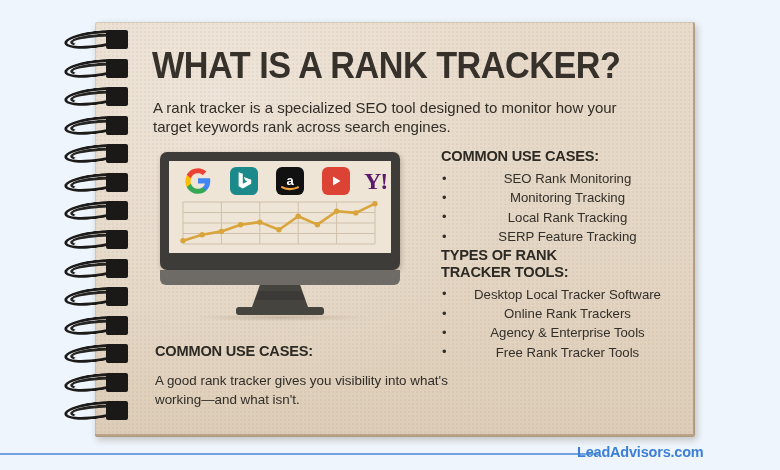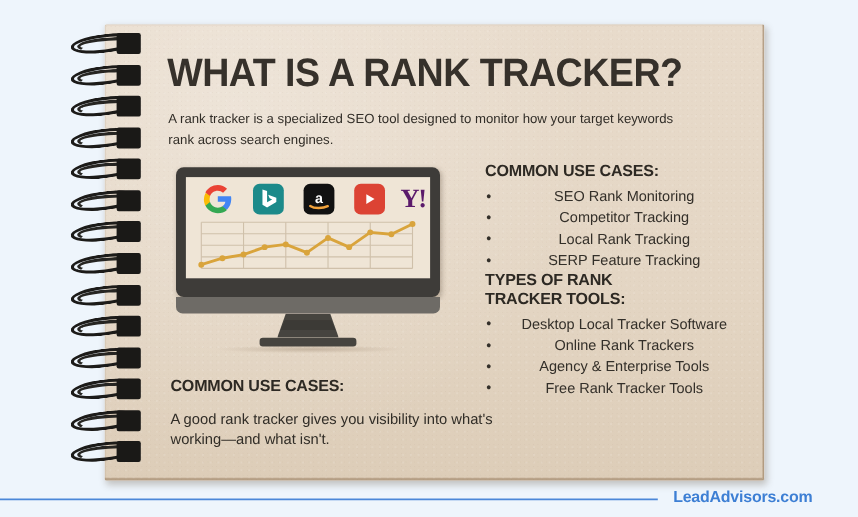--- a/index.html
+++ b/index.html
@@ -58,21 +58,21 @@
   
   #title{
     position:absolute; left:152px; top:46px; width:520px;
     font-size:36px; line-height:40px; font-weight:bold;
     letter-spacing:-.5px; color:#36312b;
     font-family:"Liberation Sans", sans-serif;
     transform:scaleX(.95); transform-origin:left center;
   }
   #subtitle{
     position:absolute; left:153px; top:99px; width:480px;
-    font-size:12px; line-height:18.5px; color:#312d27;
+    font-size:15px; line-height:18.5px; color:#312d27;
   }
 
   
   #right-col{ position:absolute; left:441px; top:148px; width:240px; color:#2f2b25; }
   .sec-head{ font-size:14.6px; font-weight:bold; line-height:17px; letter-spacing:-.2px; color:#2d2923; }
   .bullets{ list-style:none; margin-top:4px; }
   .bullets li{
     position:relative; padding-left:13px;
     font-size:13.2px; line-height:19.4px; color:#332f29;text-align:center;
   }
@@ -303,21 +303,21 @@
     <div id="mon-neck"></div>
     <div id="mon-neck2"></div>
     <div id="mon-base"></div>
     <div id="mon-shadow"></div>
   </div>
 
   <div id="right-col">
     <div class="sec-head">COMMON USE CASES:</div>
     <ul class="bullets" id="use-cases-list">
         <li>SEO Rank Monitoring</li>
-        <li>Competitor Tracking</li>
+        <li>Monitoring Tracking</li>
         <li>Local Rank Tracking</li>
         <li>SERP Feature Tracking</li>
       </ul>
     <div class="sec-head" id="types-head">
         <div>TYPES OF RANK</div>
         <div>TRACKER TOOLS:</div>
       </div>
     <ul class="bullets" id="types-list">
         <li>Desktop Local Tracker Software</li>
         <li>Online Rank Trackers</li>
@@ -325,16 +325,16 @@
         <li>Free Rank Tracker Tools</li>
       </ul>
   </div>
 
   <div id="bl-head">COMMON USE CASES:</div>
   <div id="bl-body">A good rank tracker gives you visibility into what's working—and what isn't.</div>
 
   <svg style="position:absolute;left:0;top:452px;width:780px;height:4px">
     <line x1="0" y1="2" x2="598" y2="2" stroke="#4b87d8" stroke-width="1.6"></line>
   </svg>
-  <div style="position:absolute;left:612px;top:444px;font-size:14.5px;font-weight:bold;
+  <div style="position:absolute;left:577px;top:444px;font-size:14.5px;font-weight:bold;
               color:#3d7fd4;letter-spacing:-.2px">LeadAdvisors.com</div>
 
 </div>
 
 </body></html>

